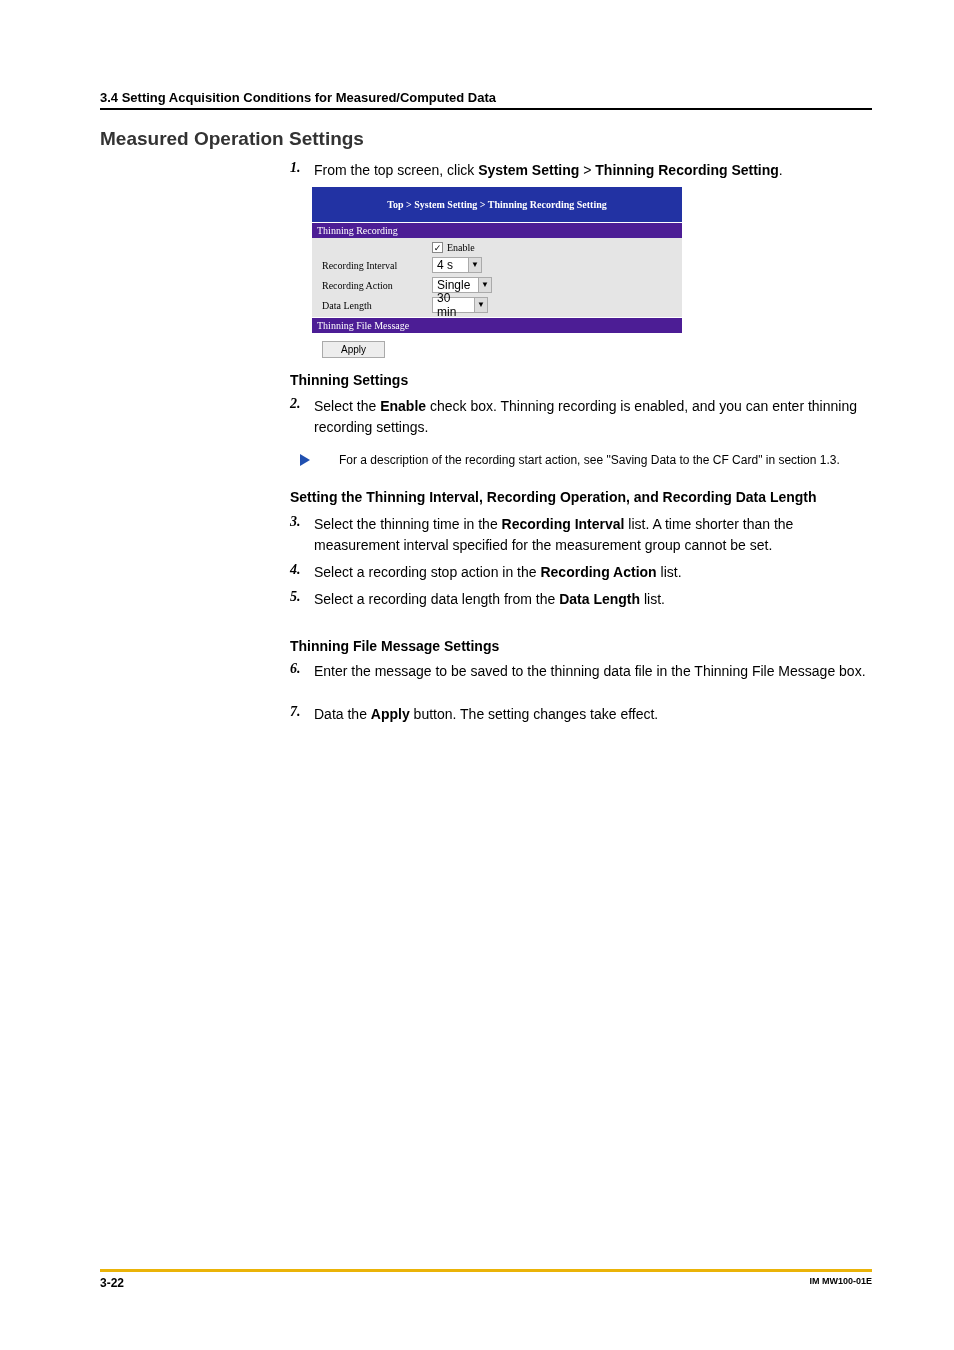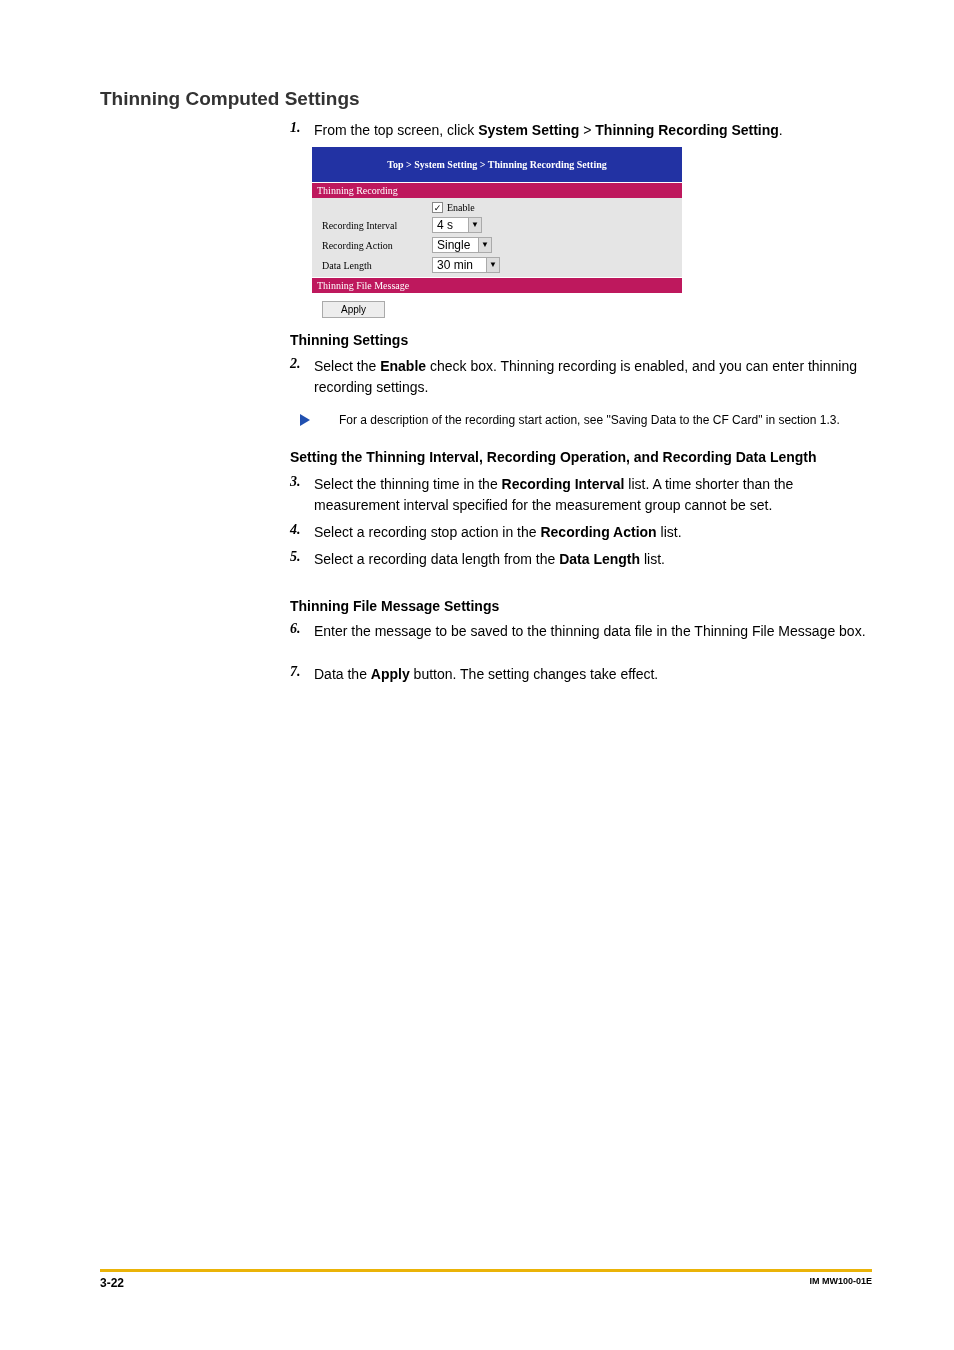--- a/index.html
+++ b/index.html
@@ -60,21 +60,21 @@
       font-size: 10px;
     }
     .breadcrumb-ss {
       background: #2232a3;
       color: #fff;
       padding: 12px 4px;
       font-weight: bold;
       text-align: center;
     }
     .panel-header {
-      background: #be185d;
+      background: #4c1d95;
       color: #fff;
       padding: 2px 5px;
       font-size: 10px;
       margin-top: 1px;
     }
     .panel-body {
       background: #e5e5e5;
       padding: 2px 0;
     }
     .form-row {
@@ -187,22 +187,25 @@
       justify-content: space-between;
       font-size: 12px;
     }
     .footer .pn { font-weight: bold; }
     .footer .doc { font-size: 9px; font-weight: bold; }
   </style>
 </head>
 <body>
 
 <div class="page">
-
-  <div class="main-heading">Thinning Computed Settings</div>
+  <div class="section-header">
+    <span class="section-header-text">3.4  Setting Acquisition Conditions for Measured/Computed Data</span>
+  </div>
+
+  <div class="main-heading">Measured Operation Settings</div>
 
   <div class="content-indent">
     <div class="step-row">
       <div class="step-num">1.</div>
       <div class="step-text">
         <span>From the top screen, click </span><b>System Setting</b><span> &gt; </span><b>Thinning Recording Setting</b><span>.</span>
       </div>
     </div>
 
     <div class="screenshot-box">
@@ -225,21 +228,21 @@
         </div>
         <div class="form-row">
           <div class="form-label">Recording Action</div>
           <div class="ss-select" style="width:60px">
             <span class="val" style="flex:1">Single</span>
             <span class="arrow">▼</span>
           </div>
         </div>
         <div class="form-row">
           <div class="form-label">Data Length</div>
-          <div class="ss-select" style="width:68px">
+          <div class="ss-select" style="width:56px">
             <span class="val" style="flex:1">30 min</span>
             <span class="arrow">▼</span>
           </div>
         </div>
       </div>
       <div class="panel-header">Thinning File Message</div>
       <div class="ss-button">Apply</div>
     </div>
 
     <div class="sub-heading">Thinning Settings</div>

